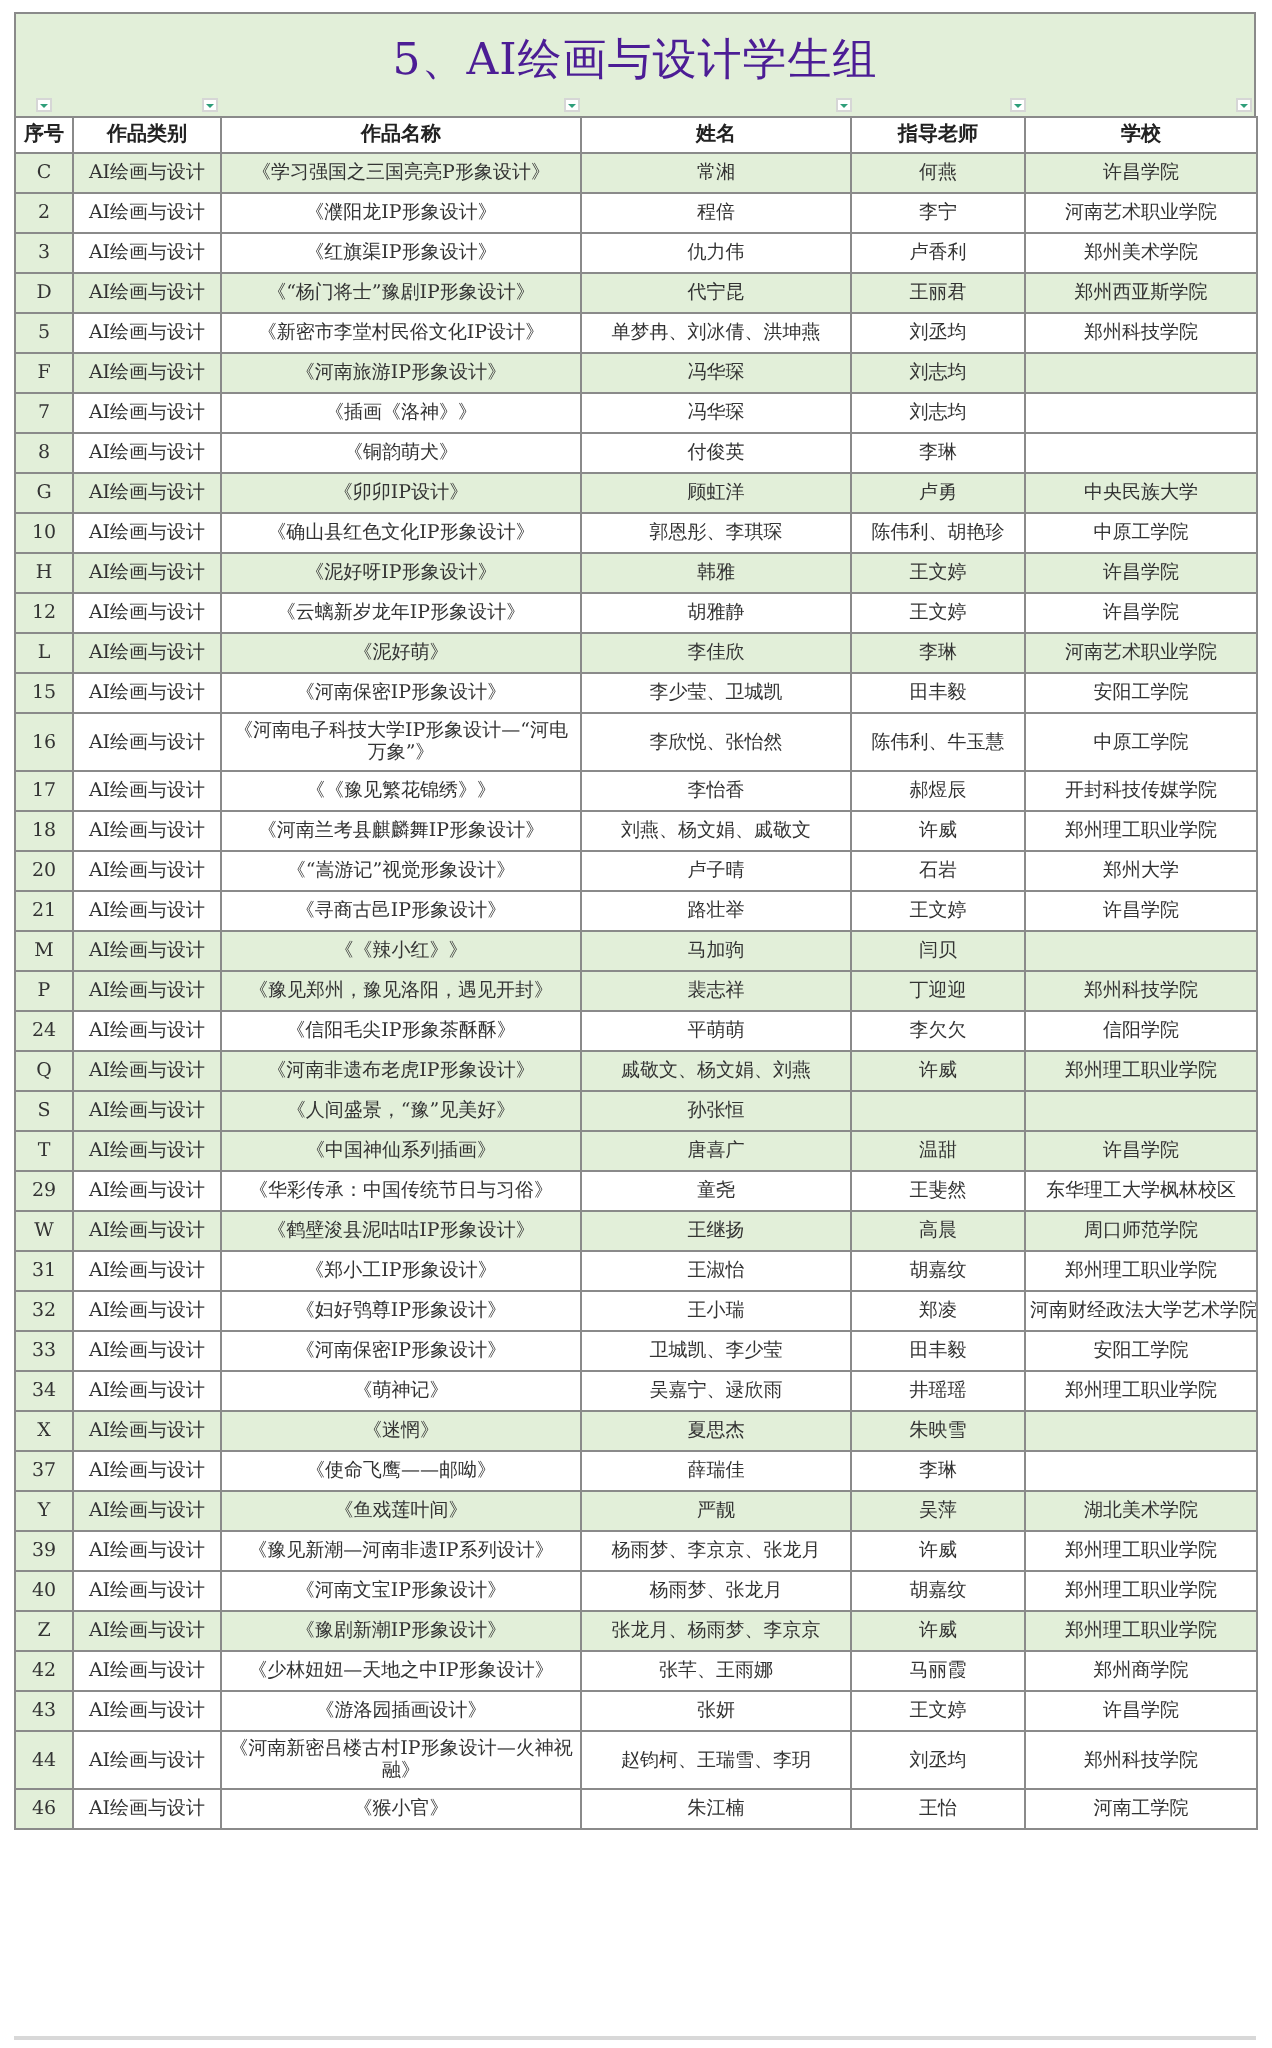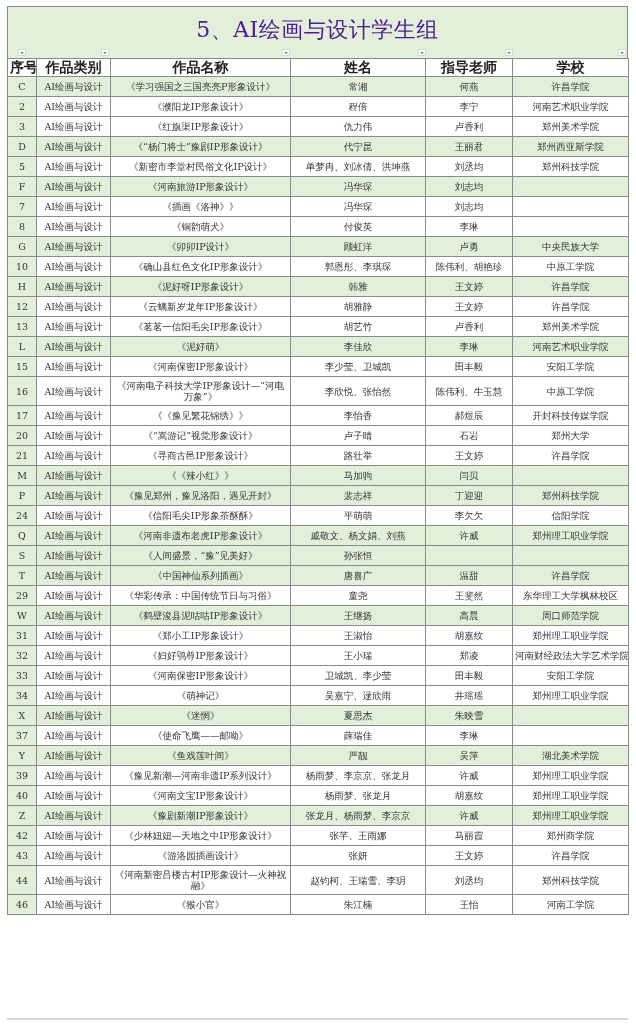--- a/index.html
+++ b/index.html
@@ -13,21 +13,21 @@
   .filters { position: absolute; left: 0; right: 0; bottom: 2px; height: 8px; }
   .filter-btn { position: absolute; bottom: 0; width: 8px; height: 7px; background: #fff;
                 border: 1px solid #d6d6d6; box-sizing: border-box; }
   .filter-btn::after { content: ""; position: absolute; left: 1px; top: 2px;
                 border-left: 2px solid transparent; border-right: 2px solid transparent;
                 border-top: 2px solid #2e9e7a; }
   table { border-collapse: collapse; width: 621px; table-layout: fixed; }
   td, th { border: 1px solid #8a8a8a; text-align: center; vertical-align: middle;
            font-size: 9.5px; color: #333; padding: 0 2px; overflow: hidden; white-space: nowrap;
            font-weight: normal; line-height: 11px; }
-  th { background: #ffffff; font-weight: bold; color: #222; height: 17px; font-size: 14px; }
+  th { background: #ffffff; font-weight: bold; color: #222; height: 17px; font-size: 10px; }
   tr.data td { height: 19px; }
   tr.tall td { height: 28px; white-space: normal; }
   tr.hl td { background: #e2efd9; }
   td.seq { background: #e2efd9; color: #333; }
   .shadow { position: absolute; left: 7px; top: 1018px; width: 621px; height: 2px; background: #d8d8d8; }
 </style>
 </head>
 <body>
 
 <div class="sheet">
@@ -151,28 +151,20 @@
           <td>许昌学院</td>
         </tr>
         <tr class="data">
           <td class="seq">12</td>
           <td>AI绘画与设计</td>
           <td>《云螭新岁龙年IP形象设计》</td>
           <td>胡雅静</td>
           <td>王文婷</td>
           <td>许昌学院</td>
         </tr>
-        <tr class="data">
-          <td class="seq">13</td>
-          <td>AI绘画与设计</td>
-          <td>《茗茗一信阳毛尖IP形象设计》</td>
-          <td>胡艺竹</td>
-          <td>卢香利</td>
-          <td>郑州美术学院</td>
-        </tr>
         <tr class="data hl">
           <td class="seq">L</td>
           <td>AI绘画与设计</td>
           <td>《泥好萌》</td>
           <td>李佳欣</td>
           <td>李琳</td>
           <td>河南艺术职业学院</td>
         </tr>
         <tr class="data">
           <td class="seq">15</td>
@@ -190,20 +182,28 @@
           <td>陈伟利、牛玉慧</td>
           <td>中原工学院</td>
         </tr>
         <tr class="data">
           <td class="seq">17</td>
           <td>AI绘画与设计</td>
           <td>《《豫见繁花锦绣》》</td>
           <td>李怡香</td>
           <td>郝煜辰</td>
           <td>开封科技传媒学院</td>
+        </tr>
+        <tr class="data">
+          <td class="seq">18</td>
+          <td>AI绘画与设计</td>
+          <td>《河南兰考县麒麟舞IP形象设计》</td>
+          <td>刘燕、杨文娟、戚敬文</td>
+          <td>许威</td>
+          <td>郑州理工职业学院</td>
         </tr>
         <tr class="data">
           <td class="seq">20</td>
           <td>AI绘画与设计</td>
           <td>《“嵩游记”视觉形象设计》</td>
           <td>卢子晴</td>
           <td>石岩</td>
           <td>郑州大学</td>
         </tr>
         <tr class="data">

